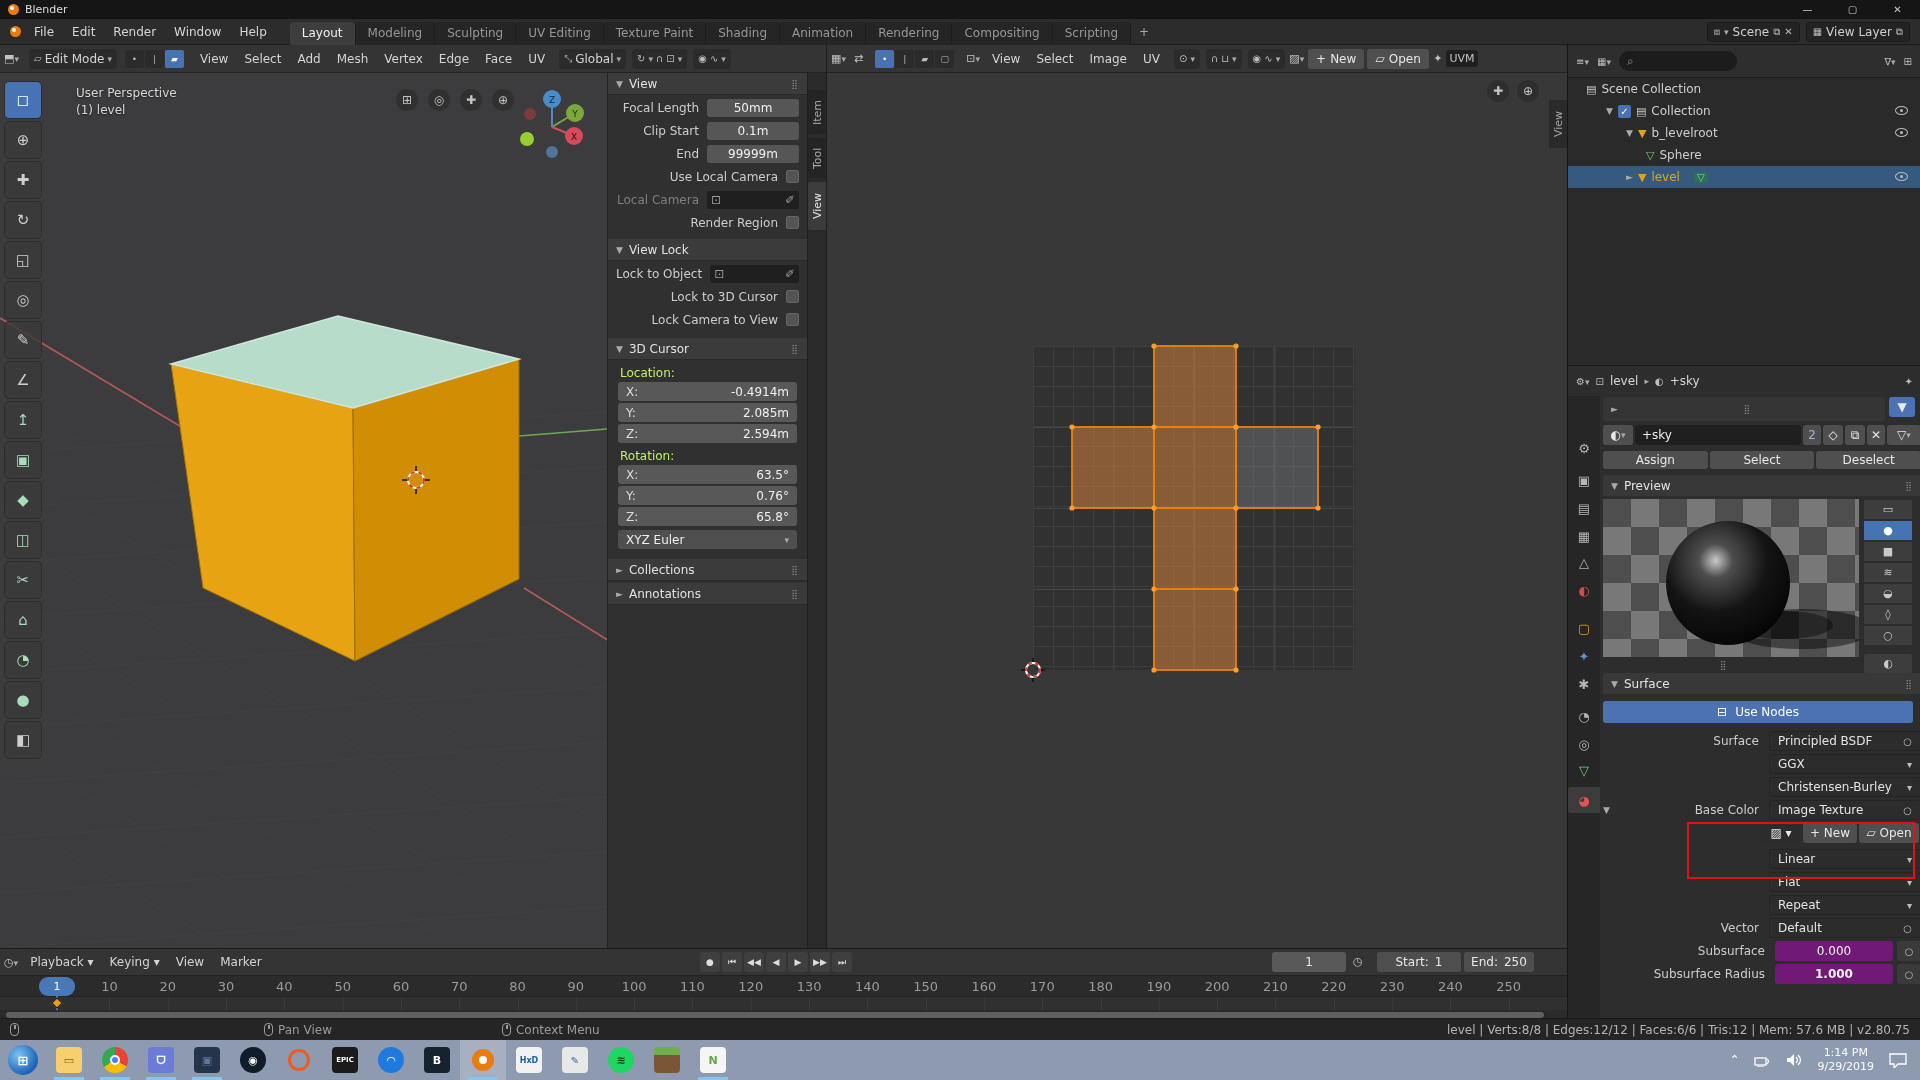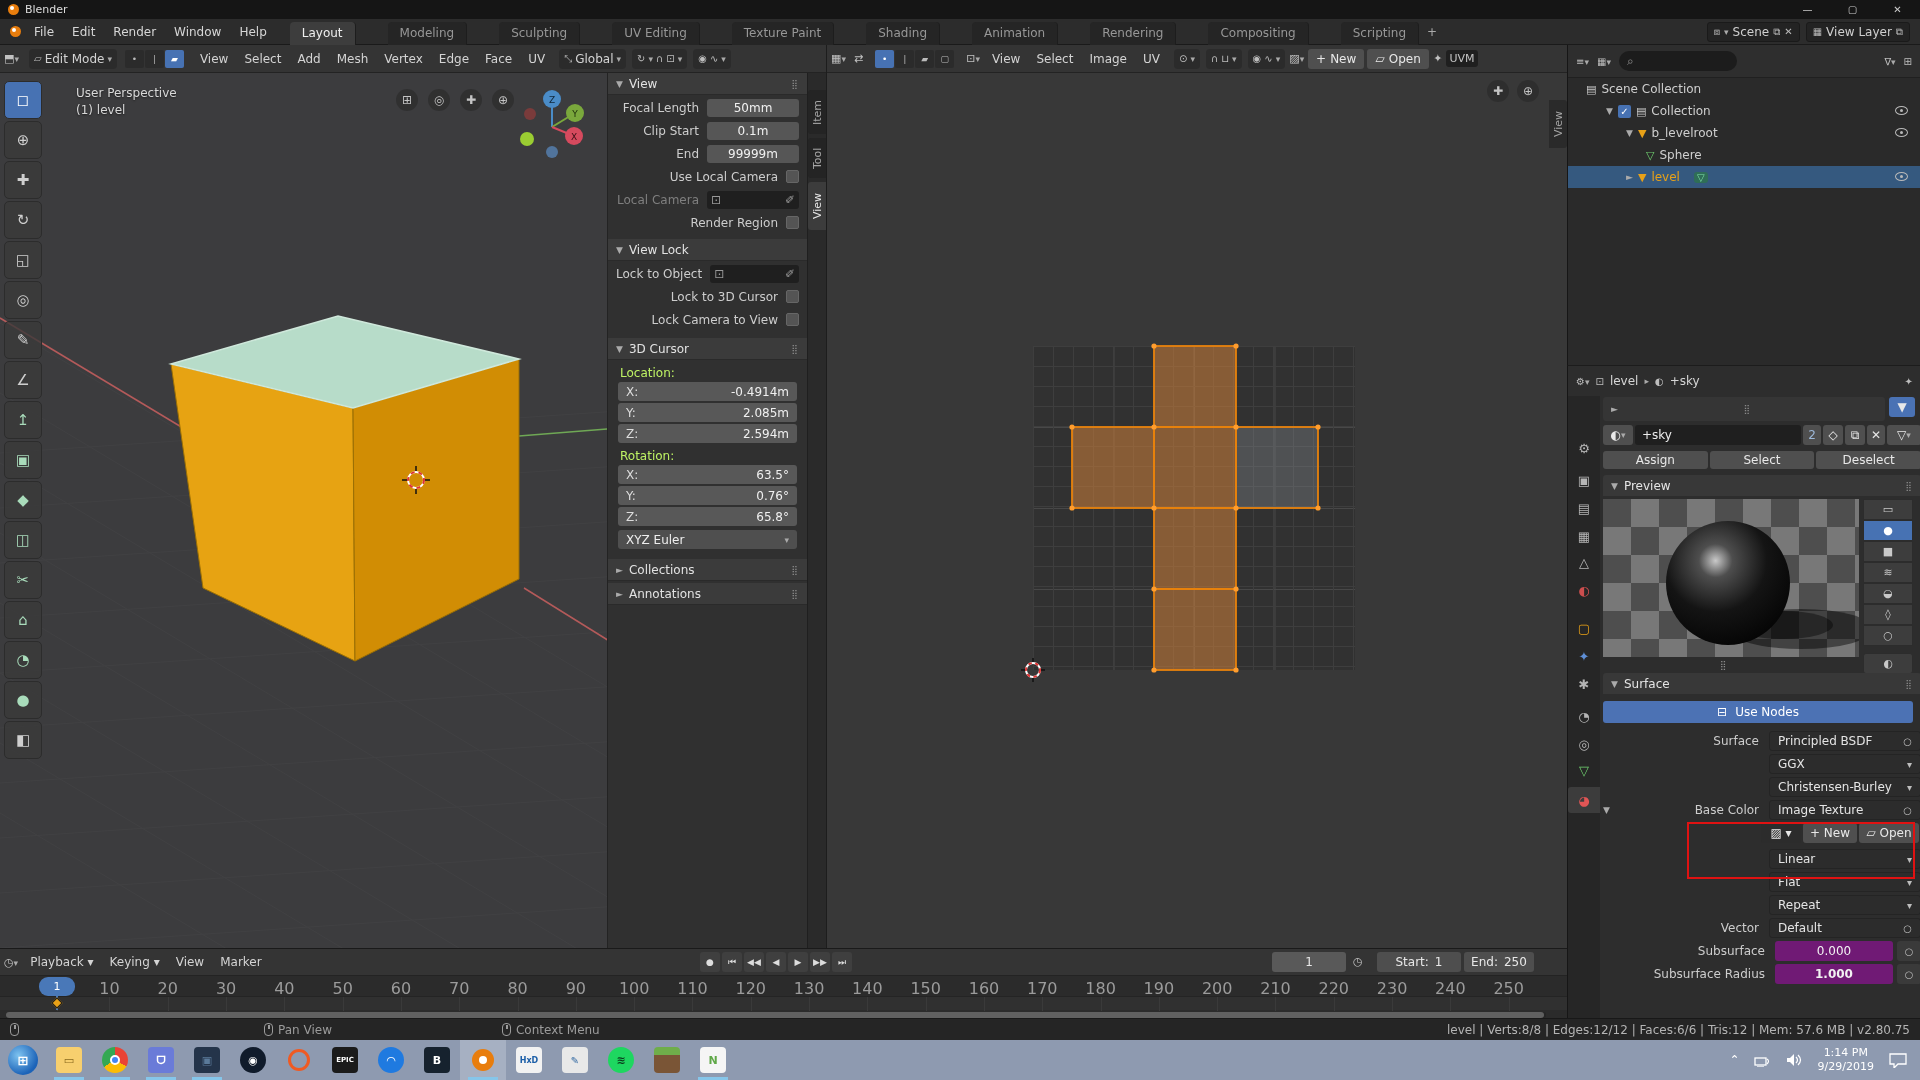--- a/index.html
+++ b/index.html
@@ -8,21 +8,21 @@
   .abs{position:absolute;}
   
   #titlebar{left:0;top:0;width:1920px;height:19px;background:#151515;color:#ddd;display:flex;align-items:center;}
   .blender-orb{width:11px;height:11px;border-radius:50%;background:#e87d0d;position:relative;display:inline-block;}
   .blender-orb:after{content:"";position:absolute;left:2px;top:2px;width:4px;height:4px;border-radius:50%;background:#fff;}
   #titlebar .t{margin-left:6px;font-size:11px;}
   .wctl{width:45px;height:19px;display:flex;align-items:center;justify-content:center;color:#ccc;font-size:10px;}
   
   #topbar{left:0;top:19px;width:1920px;height:26px;background:#2c2c2c;display:flex;align-items:center;border-bottom:1px solid #1a1a1a;}
   .menu-item{padding:0 9px;color:#d6d6d6;}
-  .ws-tabs{display:flex;align-items:flex-end;height:26px;margin-left:14px;gap:32px;}
+  .ws-tabs{display:flex;align-items:flex-end;height:26px;margin-left:14px;}
   .ws-tab{padding:4px 12px 5px 12px;background:#252525;color:#979797;border-right:1px solid #1d1d1d;border-radius:4px 4px 0 0;white-space:nowrap;}
   .ws-tab.active{background:#3d3d3d;color:#efefef;}
   .ws-add{padding:4px 8px;color:#aaa;}
   #topbar-right{margin-left:auto;display:flex;align-items:center;gap:6px;padding-right:10px;}
   .tb-sel{display:flex;align-items:center;gap:4px;background:#232323;border:1px solid #1a1a1a;border-radius:3px;padding:1px 6px;height:20px;}
   .mini-ic{color:#bdbdbd;font-size:10px;}
   
   .edhdr{background:#343434;border-bottom:1px solid #232323;display:flex;align-items:center;color:#d4d4d4;}
   .edmenu{padding:0 8px;white-space:nowrap;}
   .hdr-ic{color:#c2c2c2;padding:0 4px;font-size:11px;}
@@ -92,21 +92,21 @@
   .p-slide{background:#701a75;border-radius:3px;height:20px;color:#f2f2f2;display:flex;align-items:center;justify-content:center;}
   .sockbtn{width:24px;height:20px;background:#3a3a3a;border-radius:3px;color:#bbb;display:flex;align-items:center;justify-content:center;font-size:10px;}
   .checker{background:repeating-conic-gradient(#787878 0% 25%,#4e4e4e 0% 50%);background-size:56px 56px;}
   .prev-btn{width:50px;height:21px;background:#3d3d3d;border:1px solid #2c2c2c;color:#c9c9c9;display:flex;align-items:center;justify-content:center;font-size:11px;}
   .prev-btn.active{background:#4772b3;color:#fff;}
   .sec-hdr{position:absolute;left:35px;width:318px;height:21px;background:#383838;border-radius:3px 3px 0 0;display:flex;align-items:center;gap:6px;padding:0 8px;color:#e4e4e4;}
   .sec-hdr .dots{margin-left:auto;color:#8a8a8a;font-size:9px;letter-spacing:1px;}
   
   #timeline{left:0;top:948px;width:1567px;height:70px;background:#2b2b2b;border-top:1px solid #1a1a1a;}
   #tl-hdr{height:27px;}
-  #tl-ruler{position:absolute;left:0;top:27px;width:1567px;height:20px;background:#2b2b2b;color:#9b9b9b;font-size:16px;padding-left:26px;}
+  #tl-ruler{position:absolute;left:0;top:27px;width:1567px;height:20px;background:#2b2b2b;color:#9b9b9b;font-size:13px;padding-left:26px;}
   #tl-track{position:absolute;left:0;top:47px;width:1567px;height:14px;background:#303030;border-top:1px solid #242424;}
   #tl-scroll{position:absolute;left:6px;top:63px;width:1540px;height:6px;background:#262626;border-radius:3px;}
   #tl-scroll .bar{position:absolute;left:0;top:0;height:6px;width:1538px;background:#606060;border-radius:3px;}
   .tick{position:absolute;top:0;width:1px;height:14px;background:#3a3a3a;}
   .rlabel{position:absolute;top:3px;transform:translateX(-50%);}
   .transport{position:absolute;left:700px;top:3px;display:flex;gap:2px;}
   .tr-btn{width:20px;height:20px;background:#3f3f3f;border-radius:3px;color:#ddd;font-size:9px;display:flex;align-items:center;justify-content:center;}
   
   #statusbar{left:0;top:1018px;width:1920px;height:22px;background:#252525;display:flex;align-items:center;color:#9b9b9b;border-top:1px solid #181818;}
   .mouse{width:9px;height:13px;border:1px solid #9b9b9b;border-radius:4px;position:relative;display:inline-block;margin-right:5px;}

